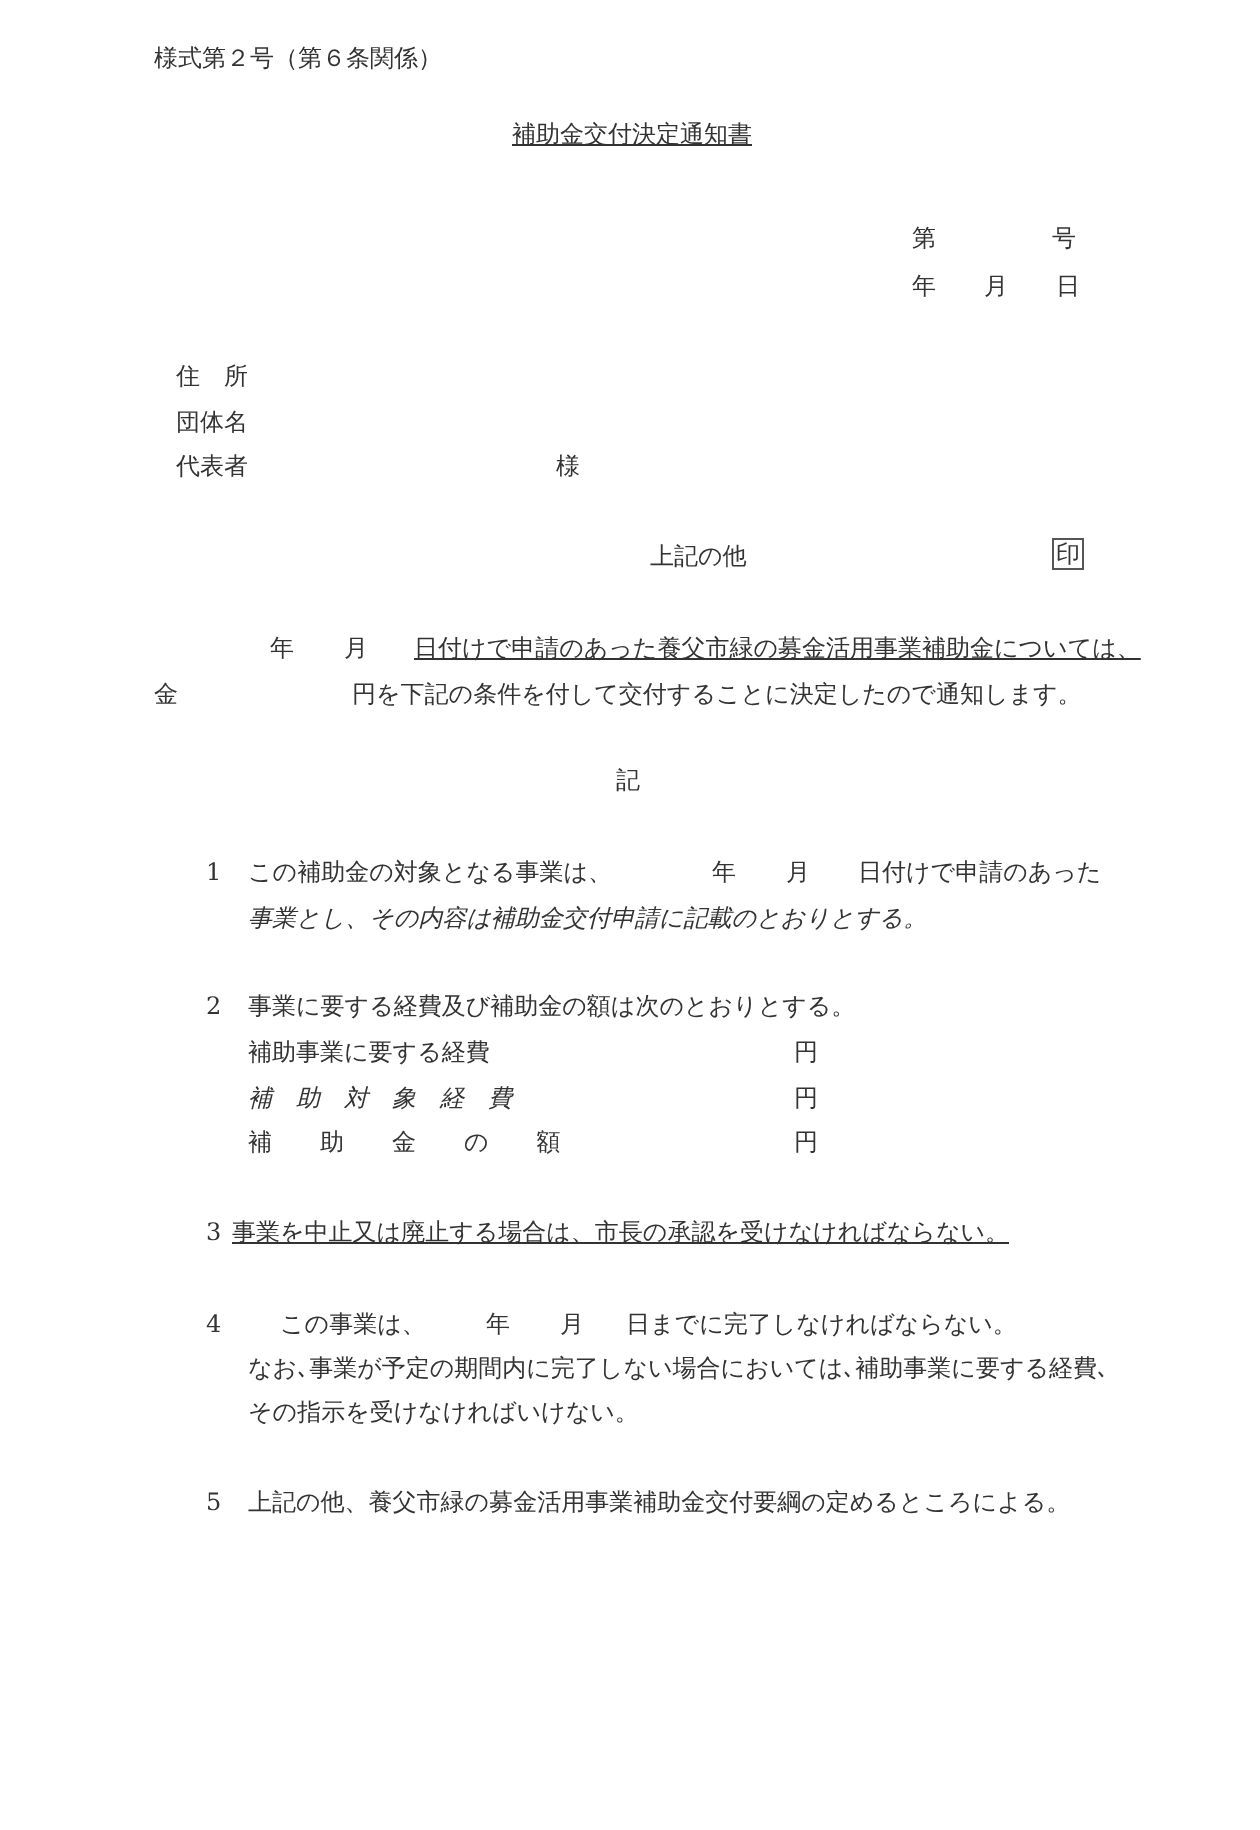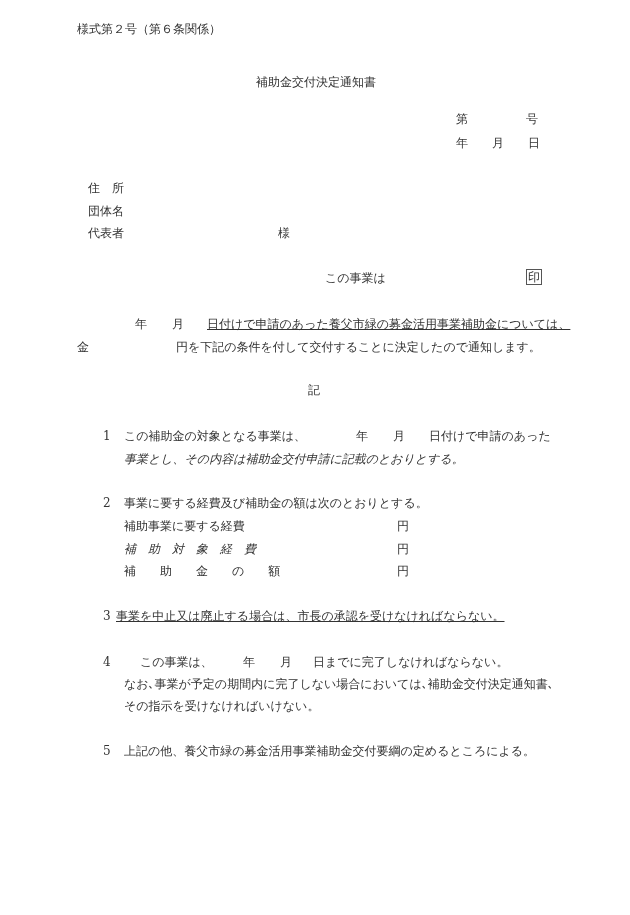--- a/index.html
+++ b/index.html
@@ -11,34 +11,34 @@
   .t { position: absolute; white-space: pre; line-height: 14px; }
   .stamp {
     position: absolute; border: 1px solid #555; padding: 0 1px; line-height: 14px;
   }
 </style>
 </head>
 <body>
 
 <div>
   <span class="t" style="left:77px;top:22px;">様式第２号（第６条関係）</span>
-  <span class="t" style="left:256px;top:75px;">補助金交付決定通知書</span>
+  <span class="t" style="left:256px;top:60px;text-decoration:underline;">補助金交付決定通知書</span>
 
   <span class="t" style="left:456px;top:112px;">第</span>
   <span class="t" style="left:526px;top:112px;">号</span>
   <span class="t" style="left:456px;top:136px;">年</span>
   <span class="t" style="left:492px;top:136px;">月</span>
   <span class="t" style="left:528px;top:136px;">日</span>
 
   <span class="t" style="left:88px;top:181px;">住　所</span>
   <span class="t" style="left:88px;top:204px;">団体名</span>
   <span class="t" style="left:88px;top:226px;">代表者</span>
   <span class="t" style="left:278px;top:226px;">様</span>
 
-  <span class="t" style="left:325px;top:271px;">この事業は</span>
+  <span class="t" style="left:325px;top:271px;">上記の他</span>
   <span class="stamp" style="left:526px;top:269px;">印</span>
 
   <span class="t" style="left:135px;top:317px;">年</span>
   <span class="t" style="left:172px;top:317px;">月</span>
   <span class="t" style="left:207px;top:317px;text-decoration:underline;">日付けで申請のあった養父市緑の募金活用事業補助金については、</span>
   <span class="t" style="left:77px;top:340px;">金</span>
   <span class="t" style="left:176px;top:340px;text-align:right;">円を下記の条件を付して交付することに決定したので通知します。</span>
 
   <span class="t" style="left:308px;top:383px;">記</span>
 
@@ -59,18 +59,18 @@
   <span class="t" style="left:397px;top:564px;">円</span>
 
   <span class="t" style="left:103px;top:609px;">3</span>
   <span class="t" style="left:116px;top:609px;text-decoration:underline;">事業を中止又は廃止する場合は、市長の承認を受けなければならない。</span>
 
   <span class="t" style="left:103px;top:655px;">4</span>
   <span class="t" style="left:140px;top:655px;">この事業は、</span>
   <span class="t" style="left:243px;top:655px;">年</span>
   <span class="t" style="left:280px;top:655px;">月</span>
   <span class="t" style="left:313px;top:655px;">日までに完了しなければならない。</span>
-  <span class="t" style="left:124px;top:677px;">なお､事業が予定の期間内に完了しない場合においては､補助金交付決定通知書､</span>
+  <span class="t" style="left:124px;top:677px;">なお､事業が予定の期間内に完了しない場合においては､補助事業に要する経費､</span>
   <span class="t" style="left:124px;top:699px;text-align:center;">その指示を受けなければいけない。</span>
 
   <span class="t" style="left:103px;top:744px;">5</span>
   <span class="t" style="left:124px;top:744px;">上記の他、養父市緑の募金活用事業補助金交付要綱の定めるところによる。</span>
 </div>
 
 </body></html>

